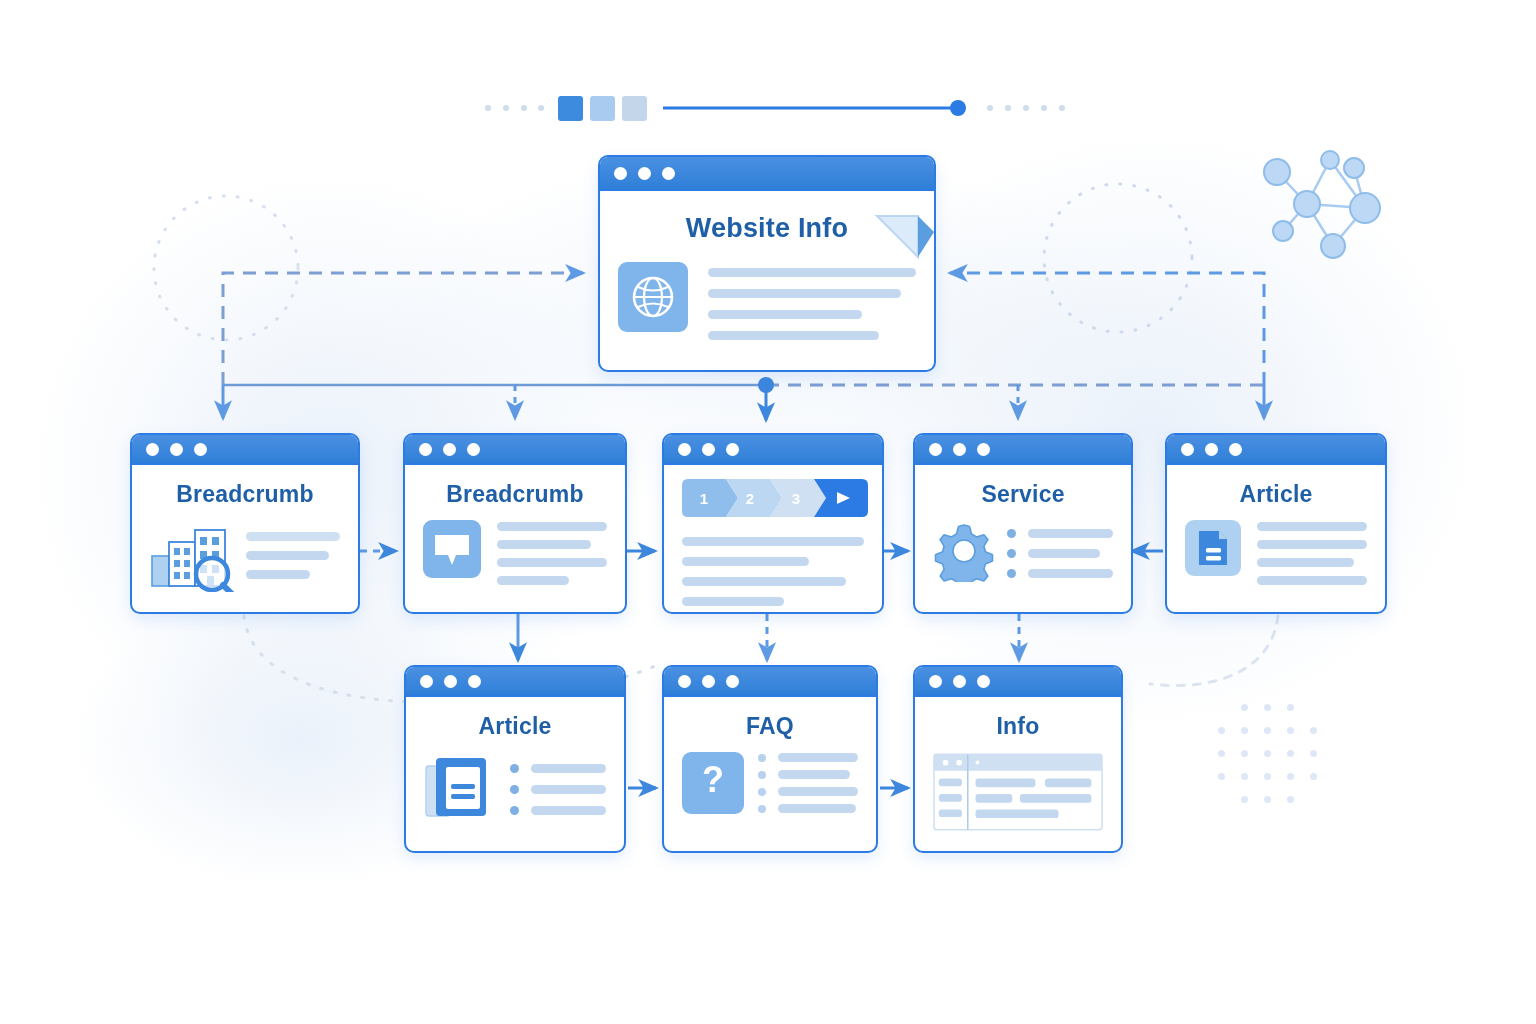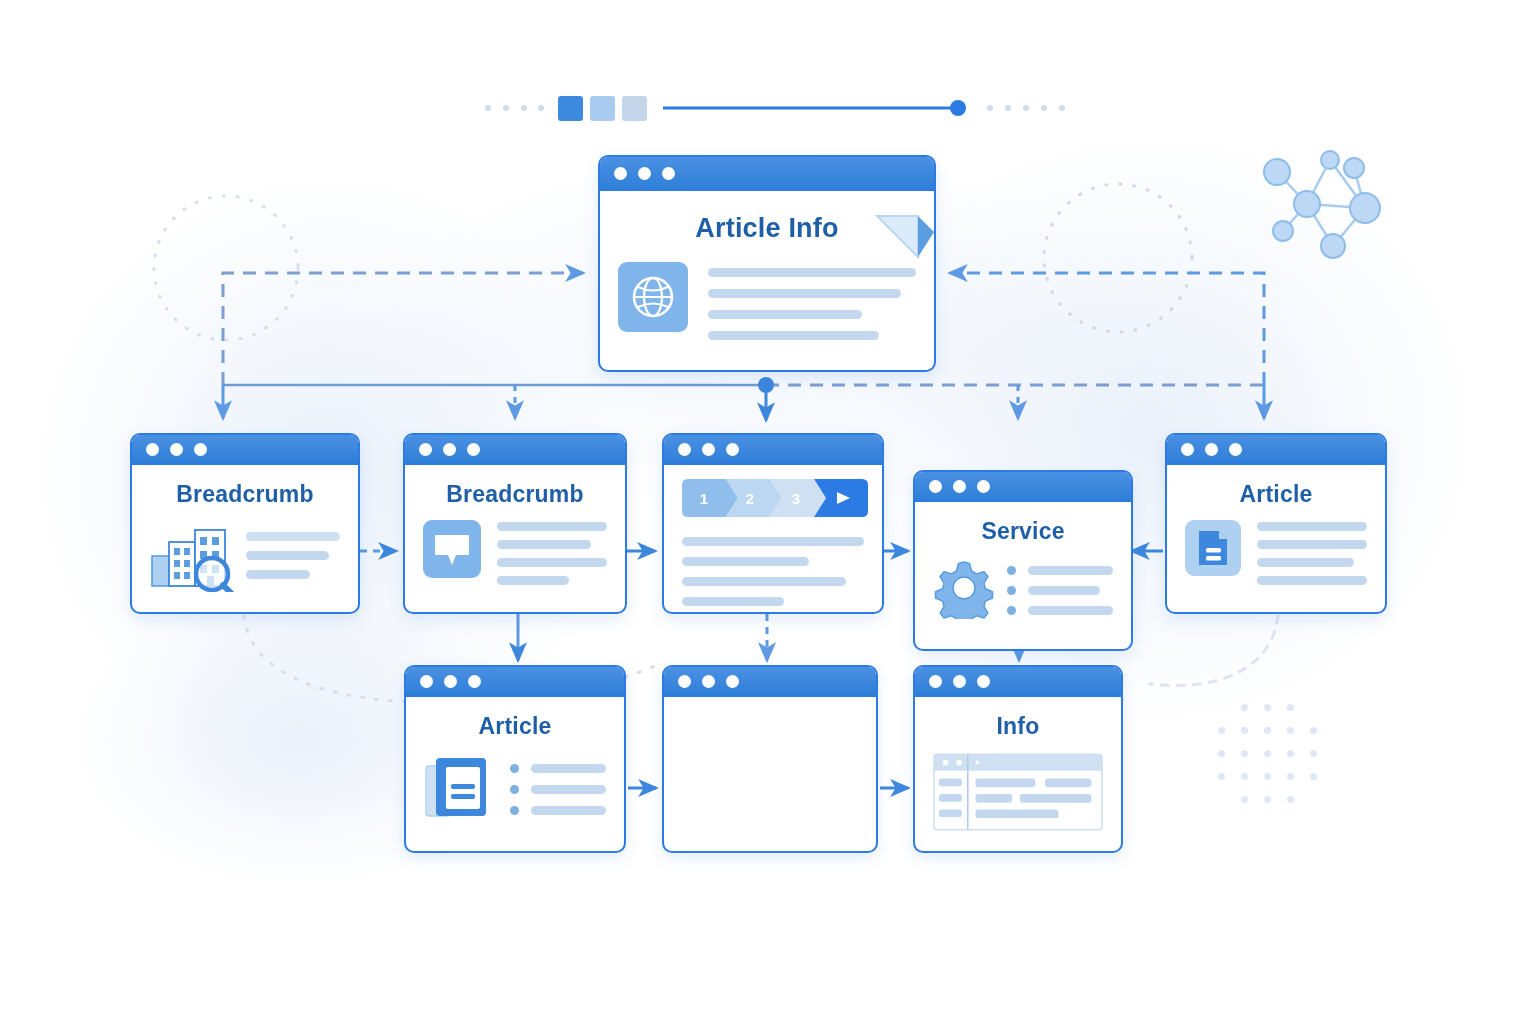--- a/index.html
+++ b/index.html
@@ -212,21 +212,21 @@
       <span class="dot"></span>
       <span class="dot"></span>
     </div>
     <div class="body" style="height:183px;">
 
       <svg style="position:absolute;right:0;top:0;" width="60" height="60">
         <path d="M0 0 H60 V60 Z" fill="#ffffff"></path>
         <path d="M3 3 H44 V44 Z" fill="#dcebfa" stroke="#b9d6f2" stroke-width="2"></path>
         <path d="M44 3 L60 19 L44 44 Z" fill="#5a9ee0"></path>
       </svg>
-      <div class="title">Article Info</div>
+      <div class="title">Website Info</div>
       <div style="display:flex;gap:20px;margin-top:18px;align-items:flex-start;">
         <div class="tile mid" style="width:70px;height:70px;">
           <svg width="46" height="46" viewBox="0 0 46 46">
             <circle cx="23" cy="23" r="19" fill="none" stroke="#ffffff" stroke-width="2.6"></circle>
             <ellipse cx="23" cy="23" rx="9" ry="19" fill="none" stroke="#ffffff" stroke-width="2.2"></ellipse>
             <line x1="4" y1="23" x2="42" y2="23" stroke="#ffffff" stroke-width="2.2"></line>
             <path d="M8 13 Q23 20 38 13" fill="none" stroke="#ffffff" stroke-width="2"></path>
             <path d="M8 33 Q23 26 38 33" fill="none" stroke="#ffffff" stroke-width="2"></path>
           </svg>
         </div>
@@ -331,21 +331,21 @@
       <div style="display:flex;flex-direction:column;gap:11px;margin-top:16px;">
         <div class="ln" style="width:100%"></div>
         <div class="ln" style="width:70%"></div>
         <div class="ln" style="width:90%"></div>
         <div class="ln" style="width:56%"></div>
       </div>
 
     </div>
   </div>
 
-  <div class="card sm" style="left:913px;top:433px;width:220px;height:181px;margin-top:37px;">
+  <div class="card sm" style="left:913px;top:433px;width:220px;height:181px;">
     <div class="bar">
       <span class="dot"></span>
       <span class="dot"></span>
       <span class="dot"></span>
     </div>
     <div class="body" style="height:151px;">
       <div class="title">Service</div>
       <div style="display:flex;gap:12px;margin-top:12px;align-items:center;">
         <div style="flex:none;">
           <svg width="62" height="62" viewBox="0 0 62 62">
@@ -435,20 +435,49 @@
       </div>
 
     </div>
   </div>
 
   <div class="card sm" style="left:662px;top:665px;width:216px;height:188px;">
     <div class="bar">
       <span class="dot"></span>
       <span class="dot"></span>
       <span class="dot"></span>
+    </div>
+    <div class="body" style="height:158px;">
+      <div class="title">FAQ</div>
+      <div style="display:flex;gap:14px;margin-top:12px;align-items:center;">
+        <div class="tile mid" style="width:62px;height:62px;">
+          <svg width="40" height="46" viewBox="0 0 40 46">
+            <text x="20" y="32" fill="#ffffff" font-size="36" font-family="Liberation Sans, sans-serif" font-weight="bold" text-anchor="middle">?</text>
+          </svg>
+        </div>
+        <div style="flex:1;display:flex;flex-direction:column;gap:8px;">
+          <div class="row">
+              <span class="bullet" style="width:8px;height:8px;background:#b7d2ee"></span>
+              <span class="ln" style="flex:1"></span>
+            </div>
+          <div class="row">
+              <span class="bullet" style="width:8px;height:8px;background:#b7d2ee"></span>
+              <span class="ln" style="width:72%"></span>
+            </div>
+          <div class="row">
+              <span class="bullet" style="width:8px;height:8px;background:#b7d2ee"></span>
+              <span class="ln" style="flex:1"></span>
+            </div>
+          <div class="row">
+              <span class="bullet" style="width:8px;height:8px;background:#b7d2ee"></span>
+              <span class="ln" style="width:78%"></span>
+            </div>
+        </div>
+      </div>
+
     </div>
   </div>
 
   <div class="card sm" style="left:913px;top:665px;width:210px;height:188px;">
     <div class="bar">
       <span class="dot"></span>
       <span class="dot"></span>
       <span class="dot"></span>
     </div>
     <div class="body" style="height:158px;">

